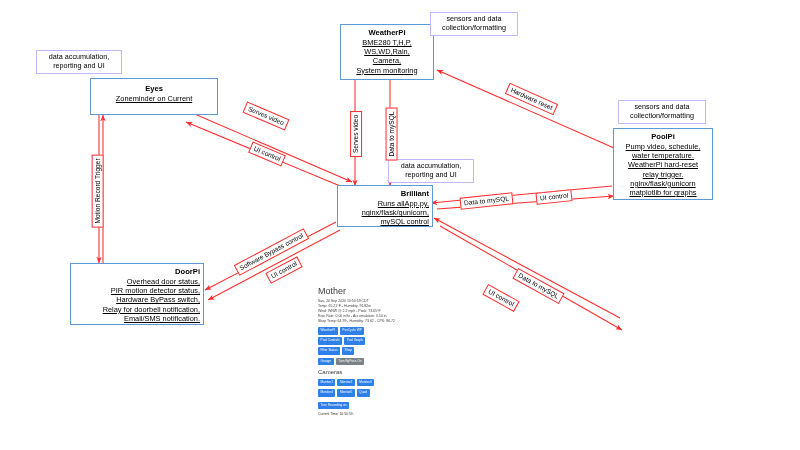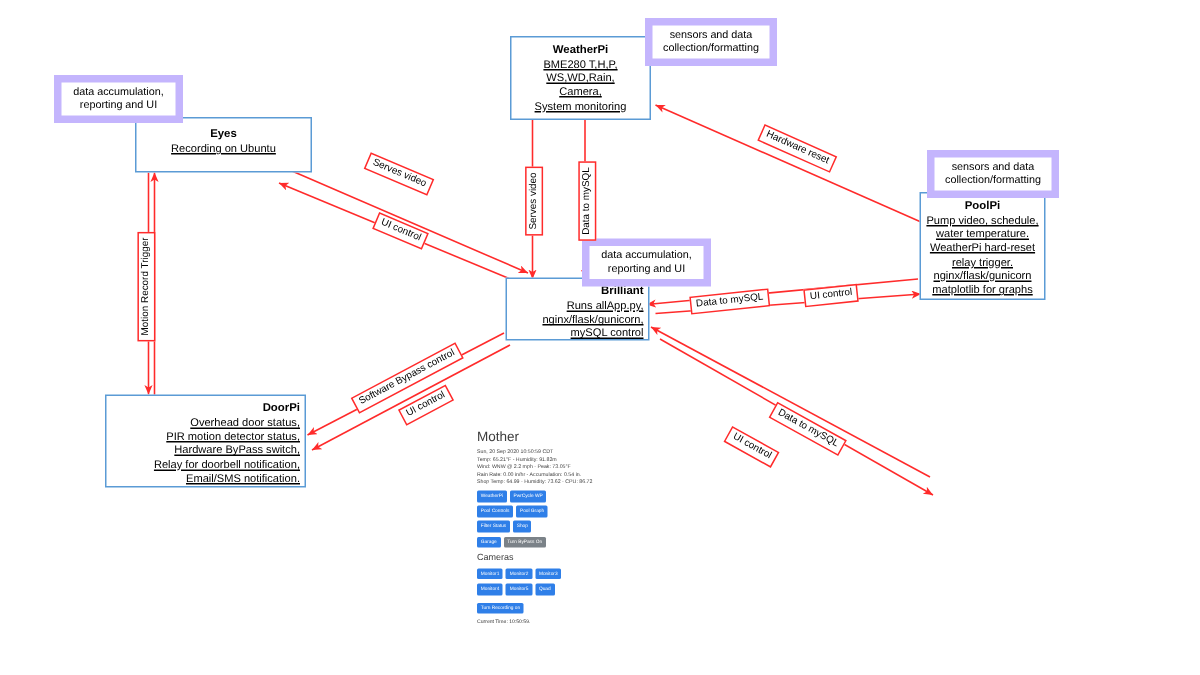--- a/index.html
+++ b/index.html
@@ -25,21 +25,21 @@
     color:#000;
     padding:3px 3px;
     z-index:5;
   }
   .node .title{font-weight:bold;display:block;font-size:7.6px;line-height:10px;}
   .node .line{display:block;text-decoration:underline;}
 
   
   .note{
     position:absolute;
-    border:5px solid #c4b5fd;
+    border:1px solid #c4b5fd;
     background:#ffffff;
     box-sizing:border-box;
     text-align:center;
     font-size:7.2px;
     line-height:8.8px;
     padding:2px 3px;
     z-index:6;
   }
   .note .line{display:block;}
 
@@ -136,26 +136,26 @@
   </div>
 
   <div class="node" style="left:340px;top:24px;width:94px;height:56px;">
     <span class="title">WeatherPi</span>
     <span class="line">BME280 T,H,P,</span>
     <span class="line">WS,WD,Rain,</span>
     <span class="line">Camera,</span>
     <span class="line">System monitoring</span>
   </div>
 
-  <div class="node" style="left:90px;top:78px;width:118px;height:37px;padding-top:5px;">
+  <div class="node" style="left:90px;top:78px;width:128px;height:37px;padding-top:5px;">
     <span class="title">Eyes</span>
-    <span class="line">Recording on Ubuntu</span>
-  </div>
-
-  <div class="node" style="left:613px;top:128px;width:84px;height:72px;">
+    <span class="line">Zoneminder on Current</span>
+  </div>
+
+  <div class="node" style="left:613px;top:128px;width:100px;height:72px;">
     <span class="title">PoolPi</span>
     <span class="line">Pump video, schedule,</span>
     <span class="line">water temperature.</span>
     <span class="line">WeatherPi hard-reset</span>
     <span class="line">relay trigger.</span>
     <span class="line">nginx/flask/gunicorn</span>
     <span class="line">matplotlib for graphs</span>
   </div>
 
   <div class="node" style="left:337px;top:185px;width:96px;height:42px;text-align:right;">

